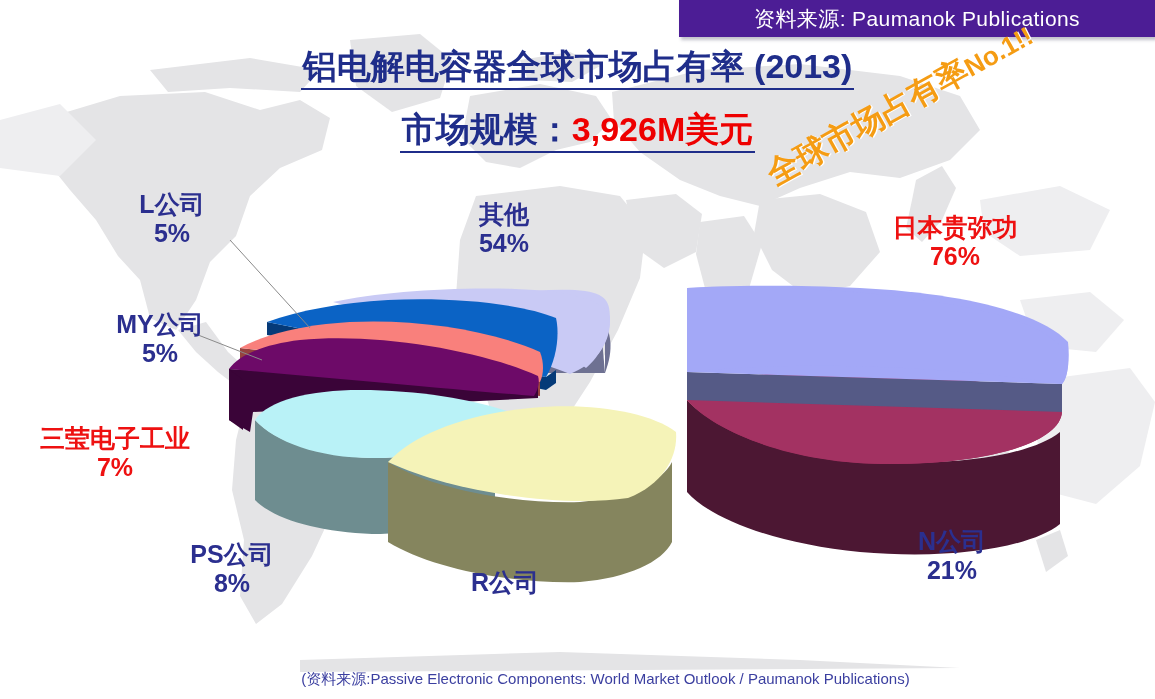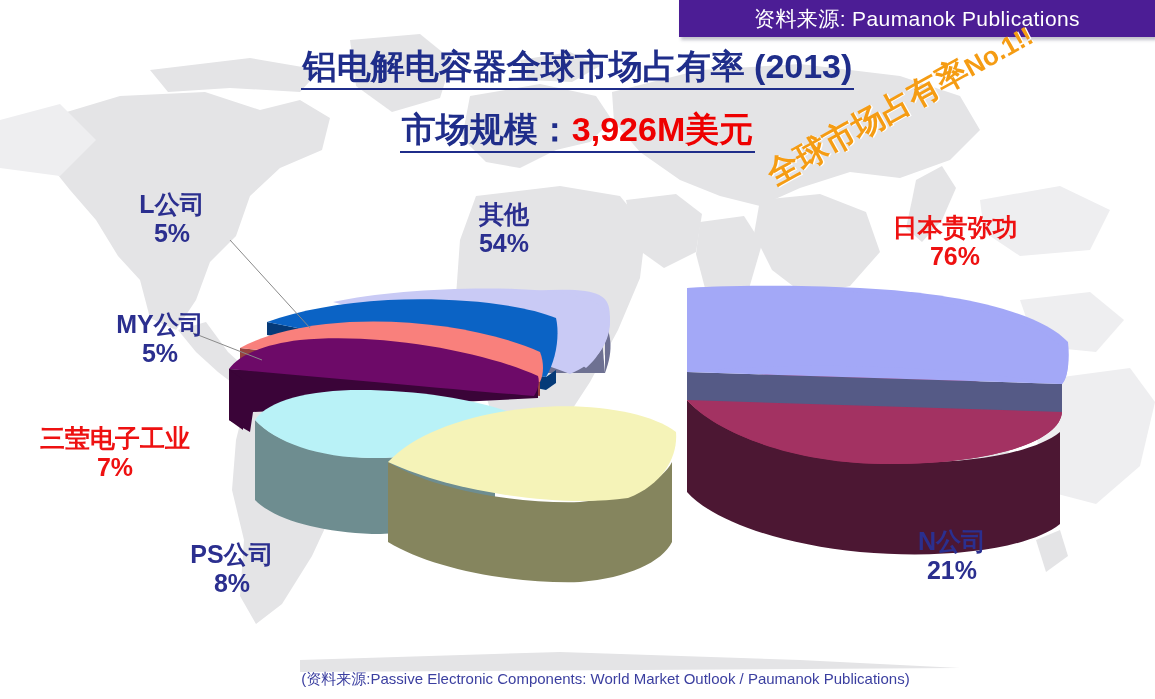--- a/index.html
+++ b/index.html
@@ -195,20 +195,21 @@
     <span class="nm">三莹电子工业</span>
     <span class="pc">7%</span>
   </div>
 
   <div class="lbl" id="lbl-ps">
     <span class="nm">PS公司</span>
     <span class="pc">8%</span>
   </div>
 
   <div class="lbl" id="lbl-r">
+    <span class="nm">R公司</span>
   </div>
 
   <div class="lbl" id="lbl-other">
     <span class="nm">其他</span>
     <span class="pc">54%</span>
   </div>
 
   <div class="lbl red" id="lbl-nippon">
     <span class="nm">日本贵弥功</span>
     <span class="pc">76%</span>

